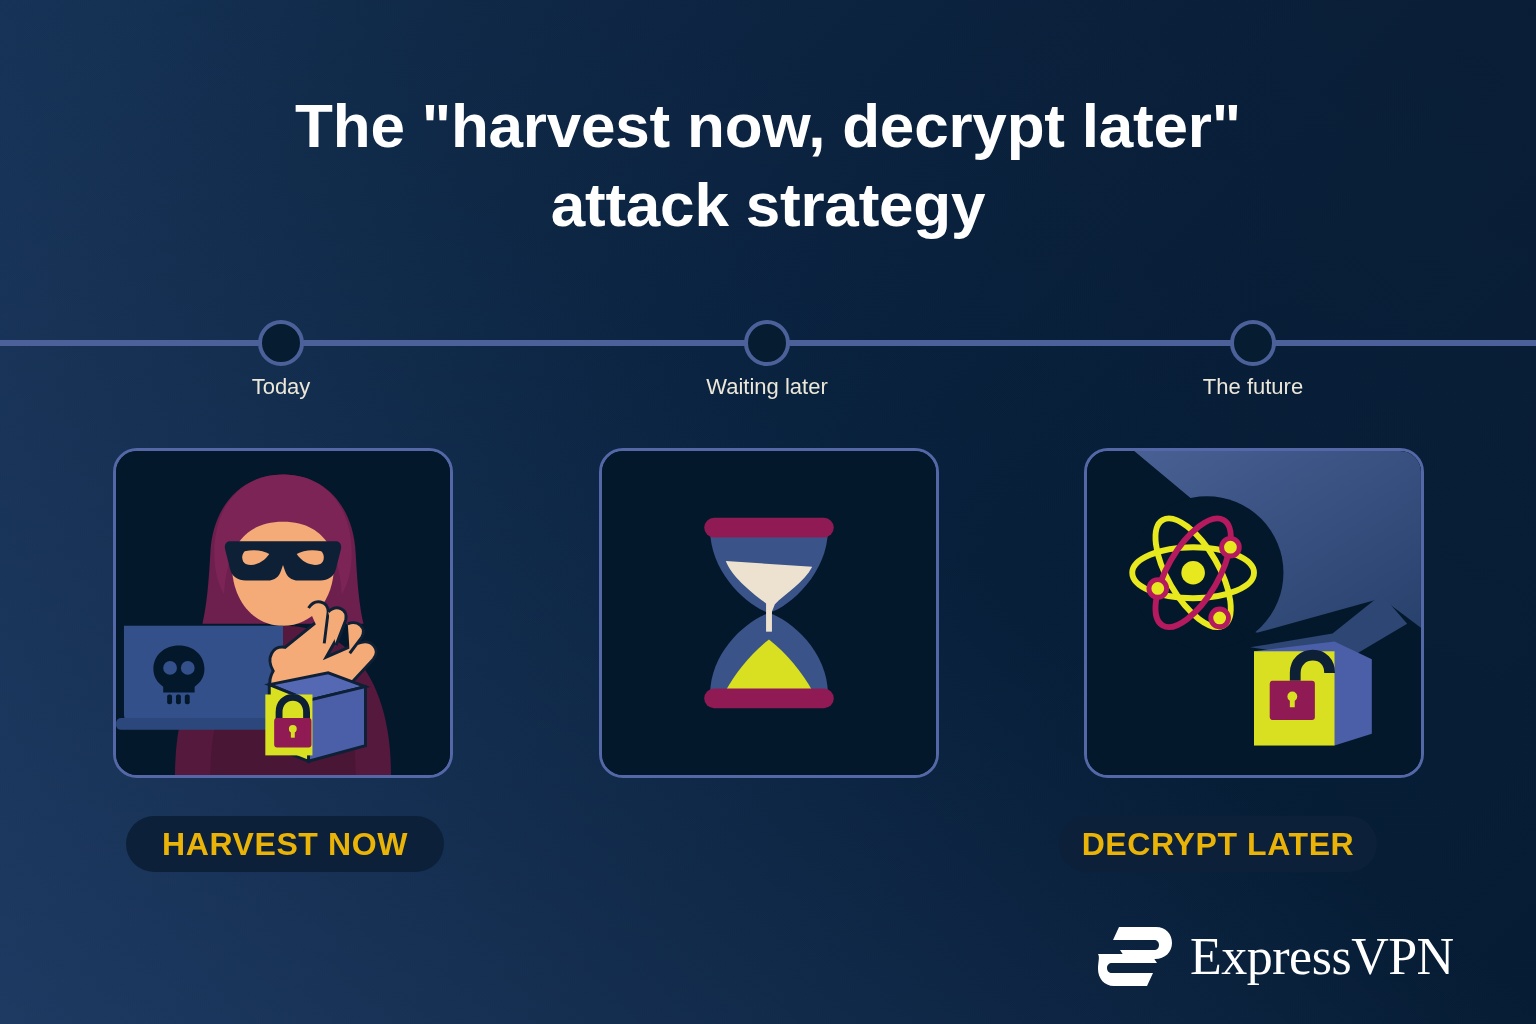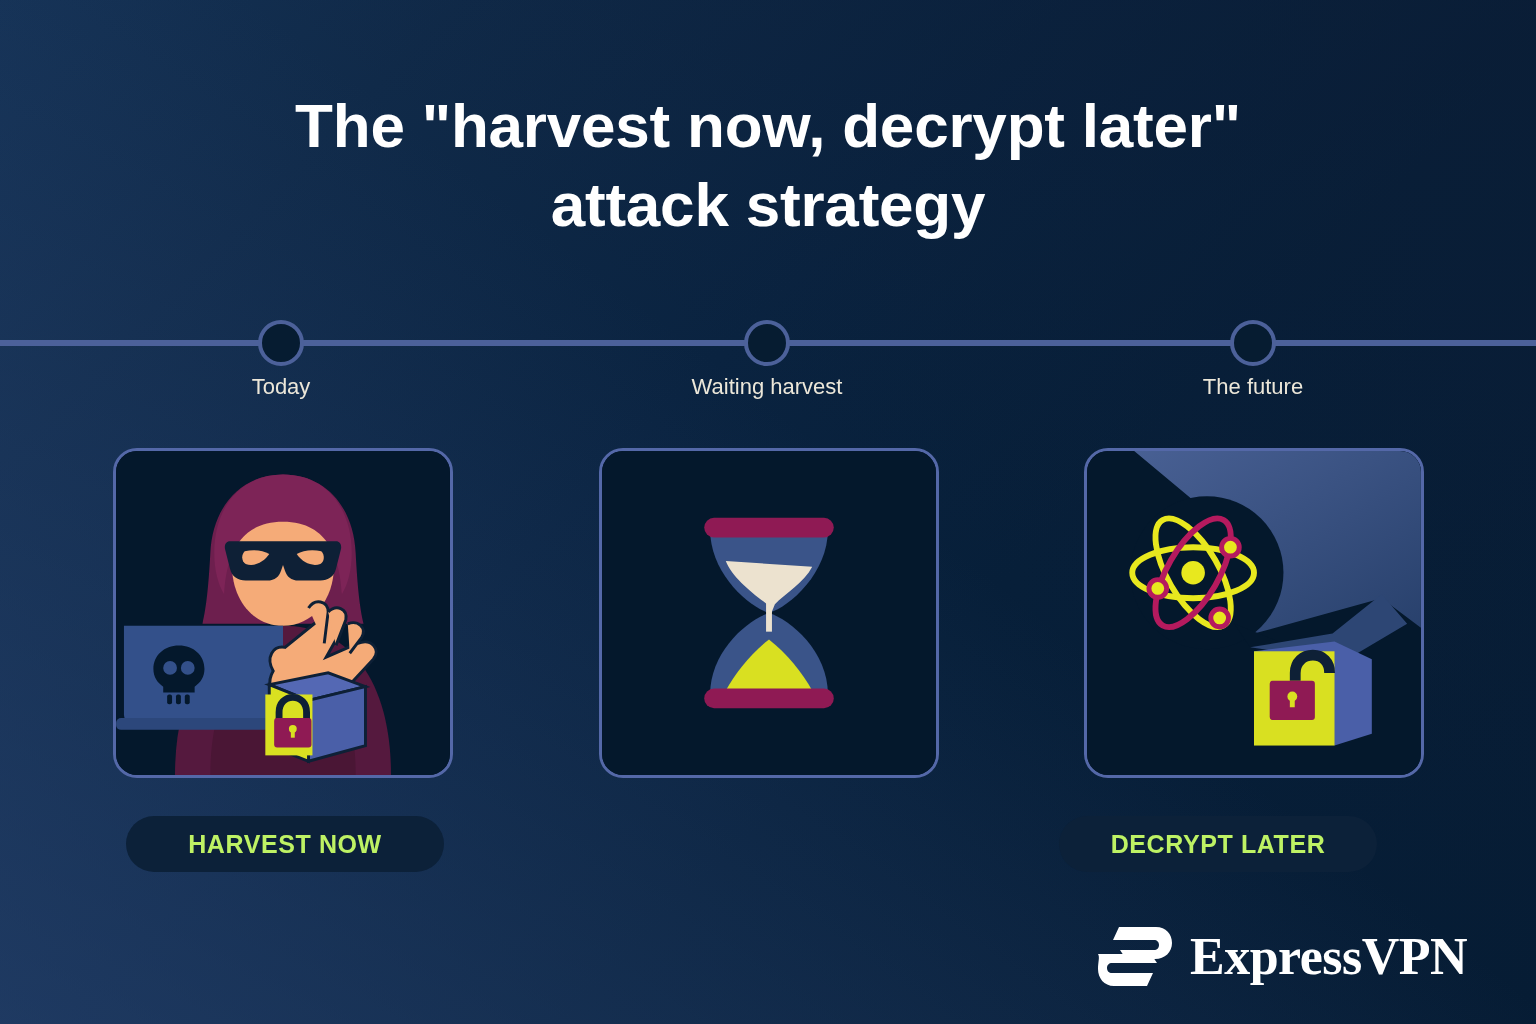--- a/index.html
+++ b/index.html
@@ -93,22 +93,22 @@
 
   .card-svg { display: block; width: 100%; height: 100%; }
 
   
   .pill {
     position: absolute;
     top: 816px;
     height: 56px;
     border-radius: 28px;
     background: #0c2139;
-    color: #bef264;
-    font-size: 25px;
+    color: #eab308;
+    font-size: 32px;
     font-weight: 700;
     letter-spacing: 0.6px;
     display: flex;
     align-items: center;
     justify-content: center;
   }
   #pill-harvest { left: 126px; width: 318px; }
   #pill-decrypt { left: 1059px; width: 318px; }
 
   
@@ -117,41 +117,41 @@
     left: 1096px;
     top: 920px;
     display: flex;
     align-items: center;
     gap: 16px;
   }
   #logo-wordmark {
     color: #ffffff;
     font-family: "Liberation Serif", serif;
     font-size: 52px;
-    font-weight: 700;
+    font-weight: 400;
     letter-spacing: -0.5px;
     line-height: 1;
   }
 </style>
 </head>
 <body>
 
 <div id="infographic">
   <div id="bg-sheen"></div>
 
   <div id="title">The "harvest now, decrypt later"
 attack strategy</div>
 
   <div id="timeline-line"></div>
 
   <div class="timeline-node" style="left:258px;"></div>
   <div class="timeline-label" style="left:121px;">Today</div>
 
   <div class="timeline-node" style="left:744px;"></div>
-  <div class="timeline-label" style="left:607px;">Waiting harvest</div>
+  <div class="timeline-label" style="left:607px;">Waiting later</div>
 
   <div class="timeline-node" style="left:1230px;"></div>
   <div class="timeline-label" style="left:1093px;">The future</div>
 
   <div id="card-harvest" class="card">
     <svg class="card-svg" viewBox="0 0 340 330">
       <rect x="0" y="0" width="340" height="330" fill="#04182c"></rect>
 
       <path d="M170 24 C126 24 98 58 96 104 C94 140 92 158 88 176 L252 176 C248 158 246 140 244 104 C242 58 214 24 170 24 Z" fill="#6d1f4e"></path>
 

